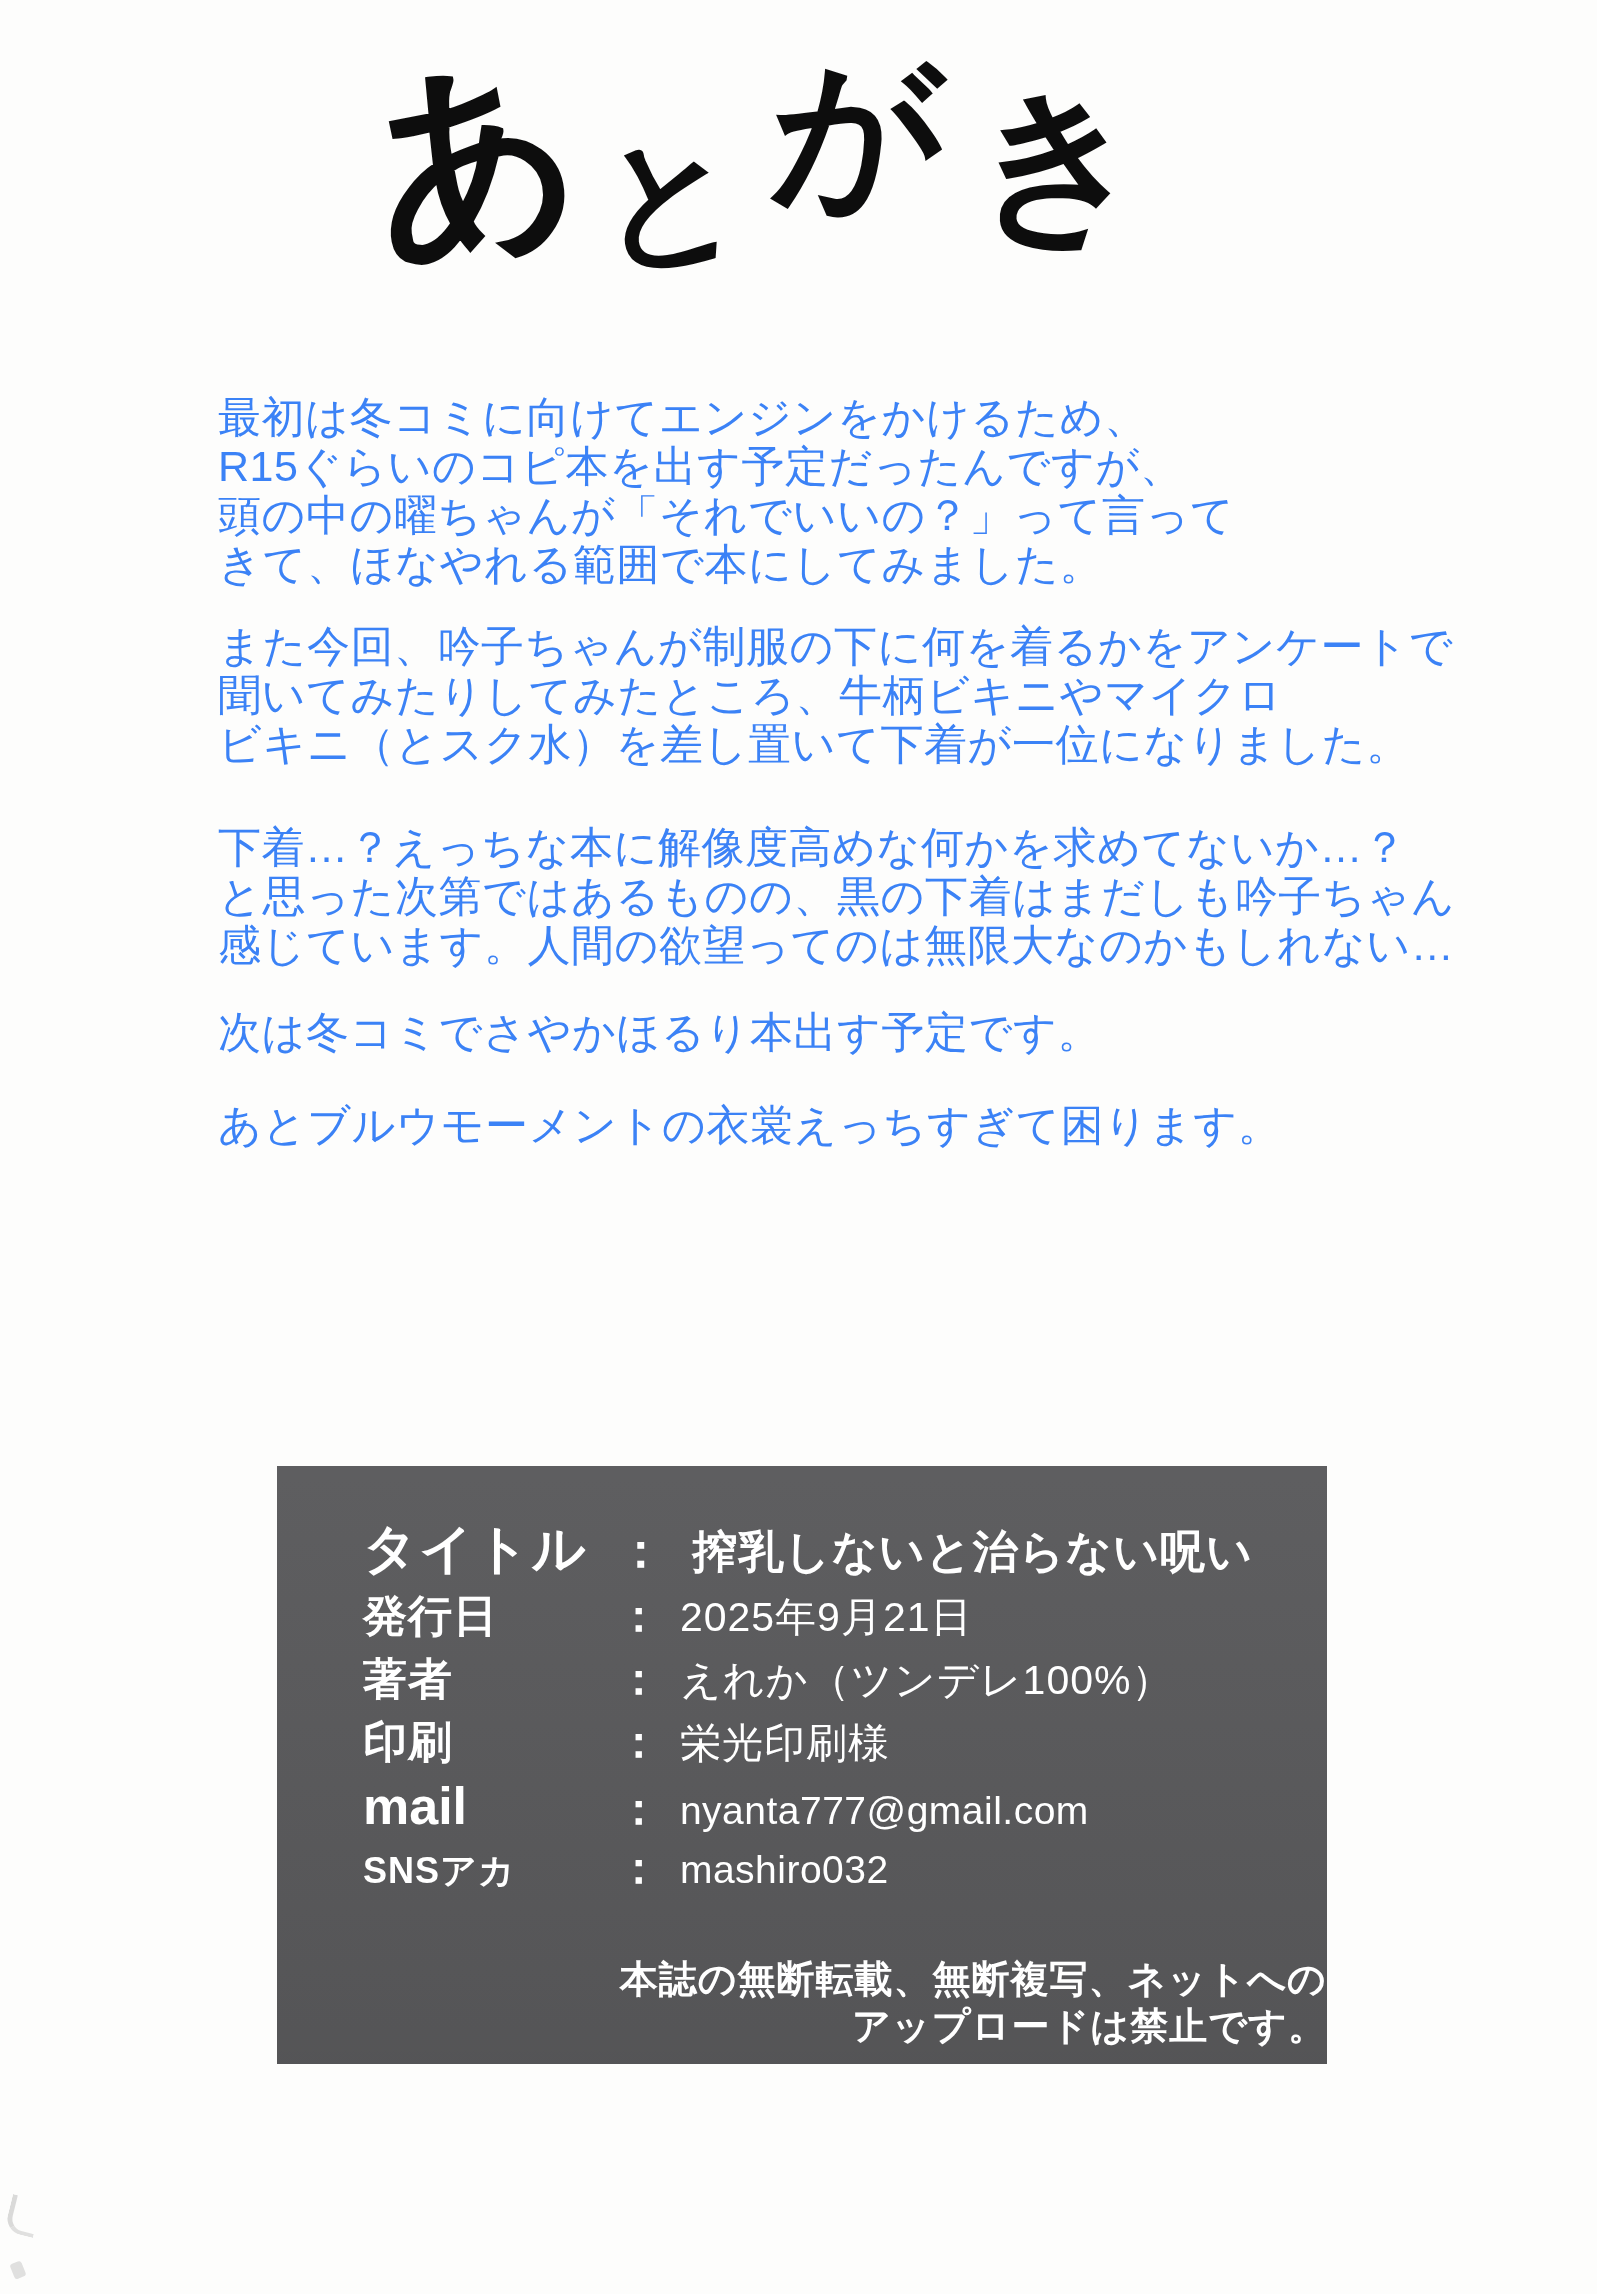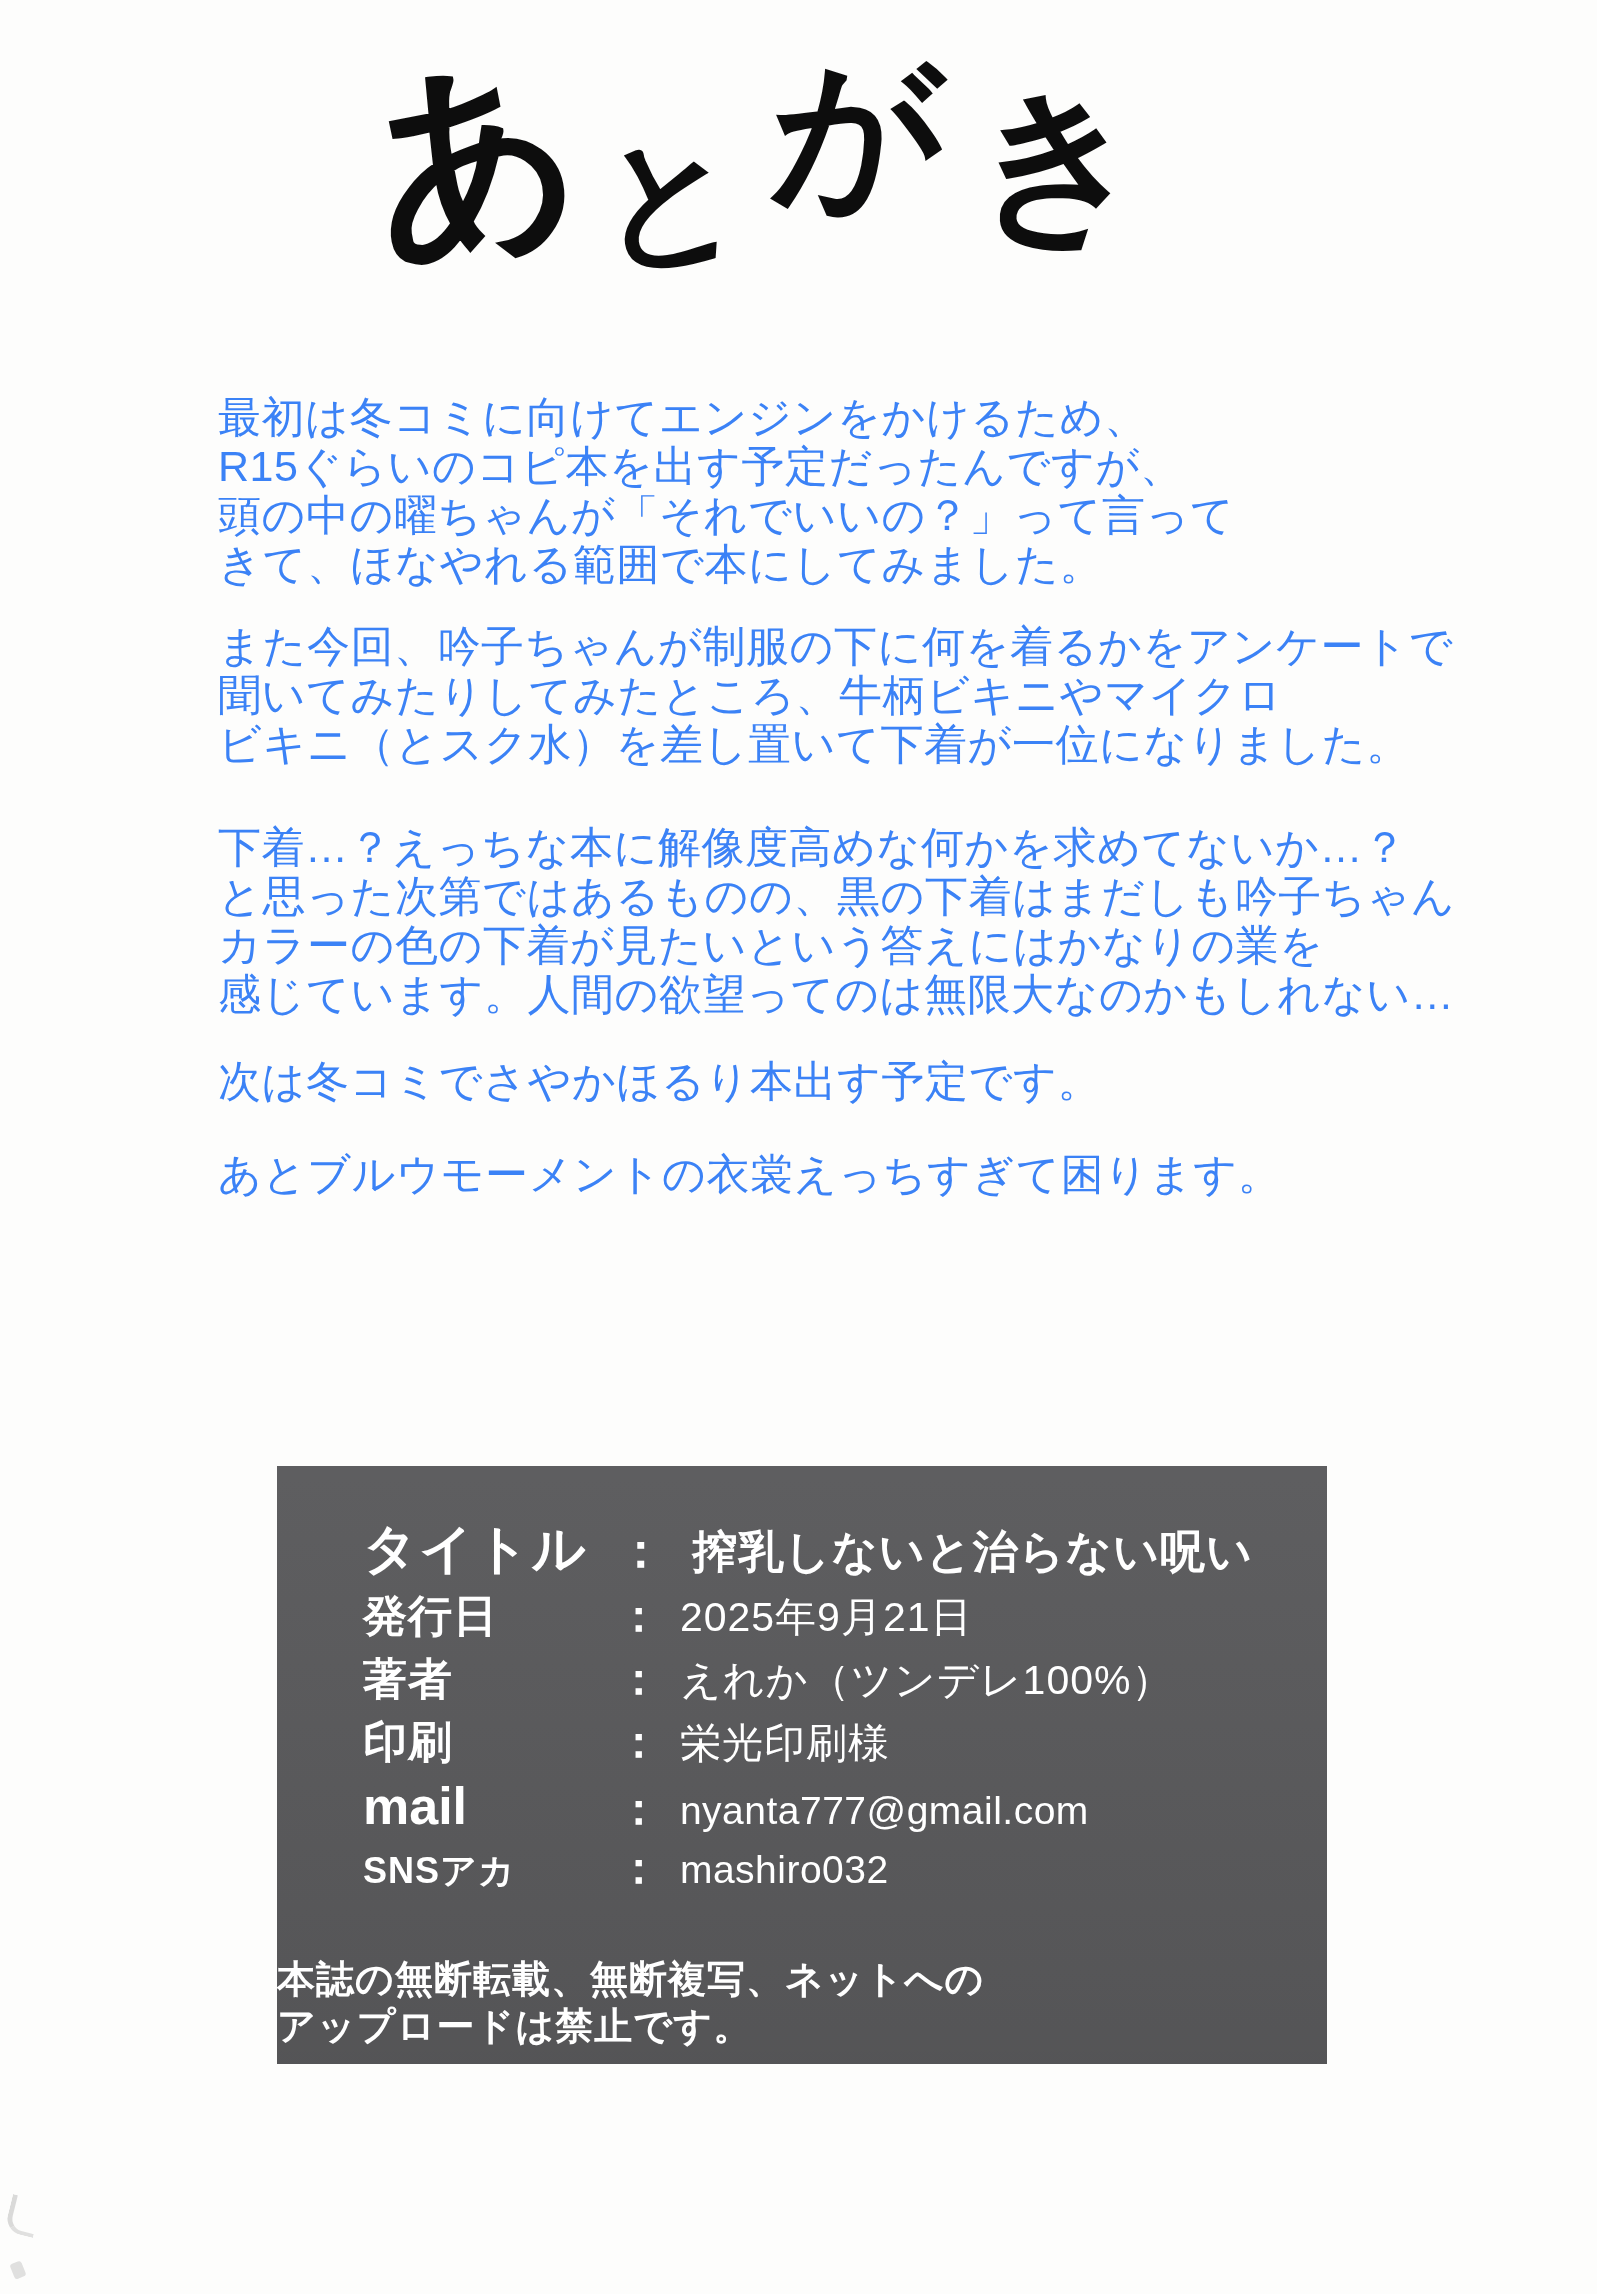--- a/index.html
+++ b/index.html
@@ -71,21 +71,21 @@
   .title-row .label { font-size:53px; letter-spacing:1.9px; }
   .title-row .colon { font-size:48px; }
   .title-row .value { font-size:45px; font-weight:700; margin-left:24px; }
 
   .row-mail .label { font-size:52px; letter-spacing:0; }
   .row-sns .label { font-size:36px; }
   .row-mail .value, .row-sns .value { font-size:39px; letter-spacing:0.5px; }
 
   .notice {
     margin-top:54px;
-    text-align:left;
+    text-align:right;
     font-weight:700;
     font-size:38px; line-height:47px;
     letter-spacing:1px;
   }
   .notice span { display:block; }
 
   
   .artifact1 {
     position:absolute; left:7.6px; top:2197px;
     width:25px; height:34px;
@@ -118,21 +118,20 @@
       <span class="line">きて、ほなやれる範囲で本にしてみました。</span>
     </p>
     <p class="para p2">
       <span class="line">また今回、吟子ちゃんが制服の下に何を着るかをアンケートで</span>
       <span class="line">聞いてみたりしてみたところ、牛柄ビキニやマイクロ</span>
       <span class="line">ビキニ（とスク水）を差し置いて下着が一位になりました。</span>
     </p>
     <p class="para p3">
       <span class="line">下着…？えっちな本に解像度高めな何かを求めてないか…？</span>
       <span class="line">と思った次第ではあるものの、黒の下着はまだしも吟子ちゃん</span>
-      <span class="line">カラーの色の下着が見たいという答えにはかなりの業を</span>
       <span class="line">感じています。人間の欲望ってのは無限大なのかもしれない…</span>
     </p>
     <p class="para p4">
       <span class="line">次は冬コミでさやかほるり本出す予定です。</span>
     </p>
     <p class="para p5">
       <span class="line">あとブルウモーメントの衣裳えっちすぎて困ります。</span>
     </p>
   </div>
 

